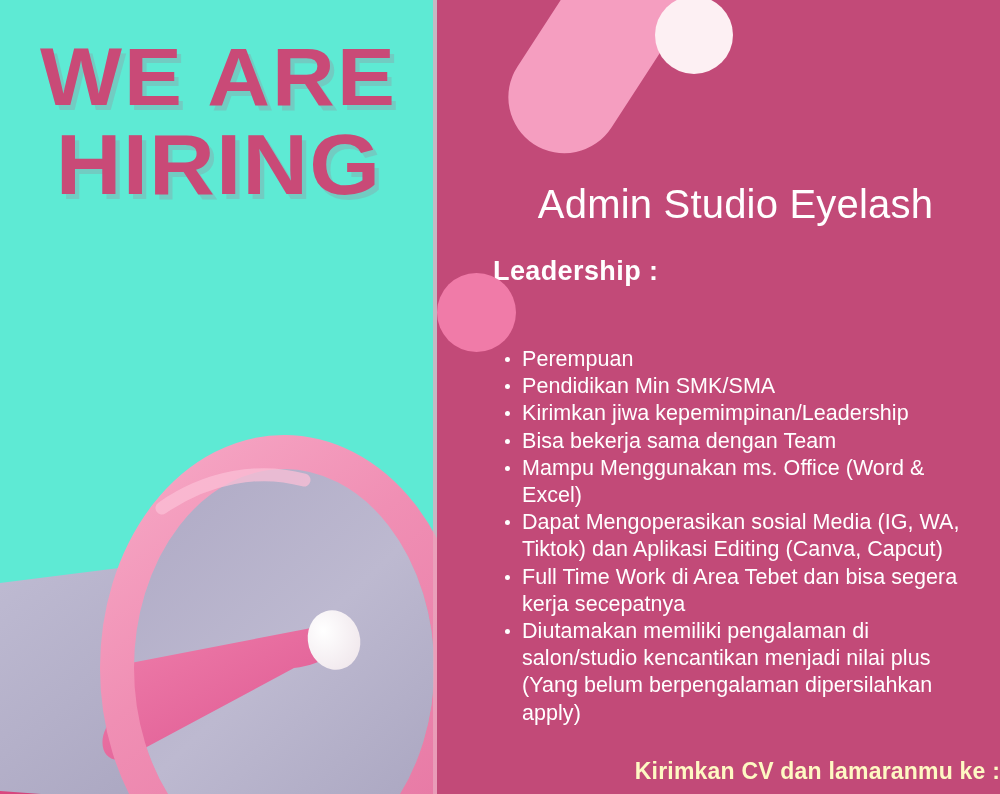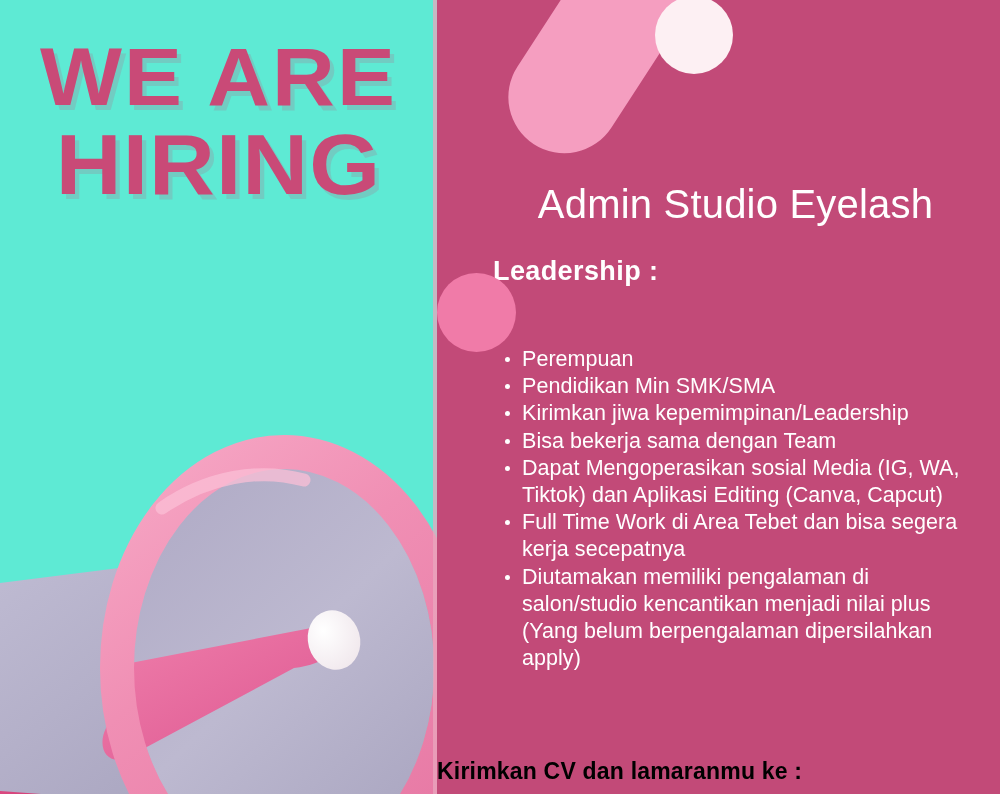--- a/index.html
+++ b/index.html
@@ -169,22 +169,22 @@
     height: 5px;
     border-radius: 50%;
     background: #ffffff;
   }
 
   .cta-line {
     position: absolute;
     left: 0;
     top: 758px;
     width: 563px;
-    text-align: left;
-    color: #000000;
+    text-align: right;
+    color: #fef9c3;
     font-size: 23px;
     font-weight: bold;
     letter-spacing: .2px;
     white-space: nowrap;
   }
 </style>
 </head>
 <body>
 
 <div id="poster">
@@ -263,20 +263,21 @@
 
     <h1 class="job-title">Admin Studio Eyelash</h1>
 
     <div class="qual-heading">Leadership  :</div>
 
     <ul class="qual-list">
       <li class="qual-item">Perempuan</li>
       <li class="qual-item">Pendidikan Min SMK/SMA</li>
       <li class="qual-item">Kirimkan jiwa kepemimpinan/Leadership</li>
       <li class="qual-item">Bisa bekerja sama dengan Team</li>
+      <li class="qual-item">Mampu Menggunakan ms. Office (Word &amp; Excel)</li>
       <li class="qual-item">Dapat Mengoperasikan sosial Media (IG, WA, Tiktok) dan Aplikasi Editing (Canva, Capcut)</li>
       <li class="qual-item">Full Time Work di Area Tebet dan bisa segera kerja secepatnya</li>
       <li class="qual-item">Diutamakan memiliki pengalaman di salon/studio kencantikan menjadi nilai plus (Yang belum berpengalaman dipersilahkan apply)</li>
     </ul>
 
     <div class="cta-line">Kirimkan CV dan lamaranmu ke :</div>
 
   </div>
 
   <div class="deco-circle-pink"></div>

